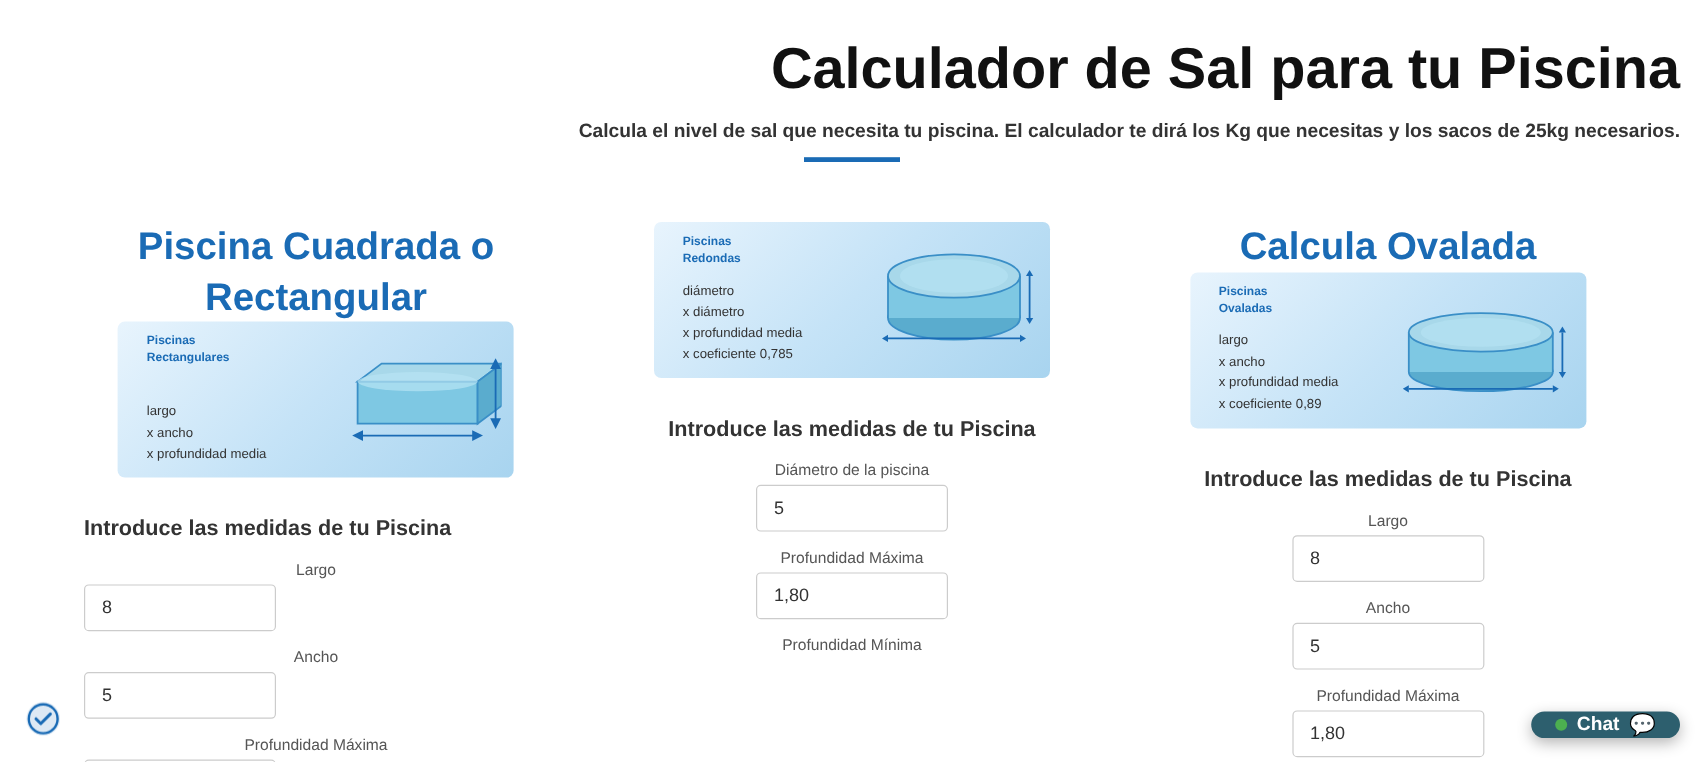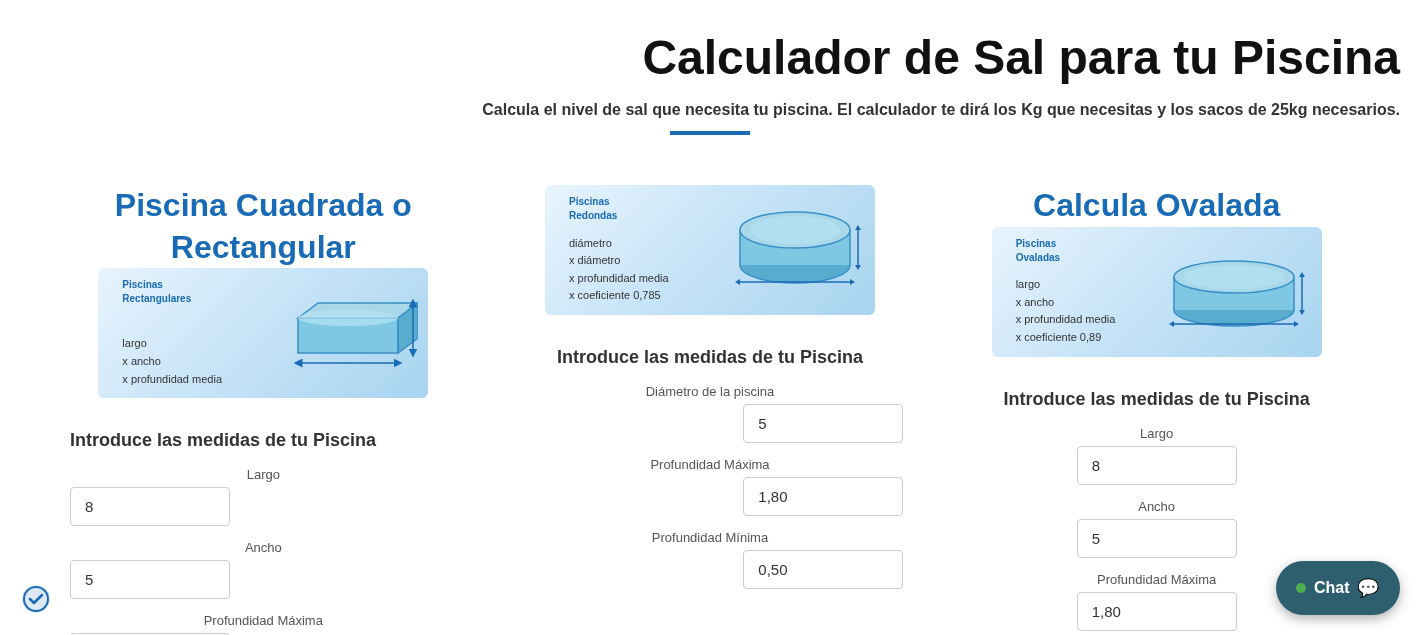--- a/index.html
+++ b/index.html
@@ -140,21 +140,21 @@
       padding: 10px 14px;
       border: 1.5px solid #ccc;
       border-radius: 4px;
       font-size: 15px;
       color: #333;
       outline: none;
     }
 
     
     .calculator-section.center-fields .field-group {
-      align-items: flex-end;
+      align-items: center;
     }
     .calculator-section.center-fields .intro-text {
       text-align: center;
     }
 
     
     .calculator-section.right-fields .field-group {
       align-items: center;
     }
     .calculator-section.right-fields .intro-text {
@@ -163,21 +163,21 @@
 
     
     .chat-button {
       position: fixed;
       bottom: 20px;
       right: 20px;
       background: #2d5f6e;
       color: #fff;
       border: none;
       border-radius: 50px;
-      padding: 16px 20px;
+      padding: 0 20px;
       font-size: 16px;
       font-weight: 700;
       cursor: pointer;
       display: flex;
       align-items: center;
       gap: 8px;
       box-shadow: 0 4px 12px rgba(0,0,0,0.3);
       z-index: 1000;
     }
 
@@ -294,21 +294,20 @@
     <div class="field-group">
       <label class="field-label">Diámetro de la piscina</label>
       <input class="field-input" type="text" value="5" style="">
     </div>
     <div class="field-group">
       <label class="field-label">Profundidad Máxima</label>
       <input class="field-input" type="text" value="1,80" style="">
     </div>
     <div class="field-group">
       <label class="field-label">Profundidad Mínima</label>
-      <input class="field-input" type="text" value="0,50" style="">
     </div>
   </section>
 
   <section class="calculator-section right-fields">
     <h2 class="calculator-title">Calcula Ovalada</h2>
 
     <div class="pool-image-placeholder oval-pool">
       <div class="pool-image-content">
         <div class="pool-label">Piscinas<br>Ovaladas</div>
         <div class="pool-formula">largo<br>x ancho<br>x profundidad media<br>x coeficiente 0,89</div>

